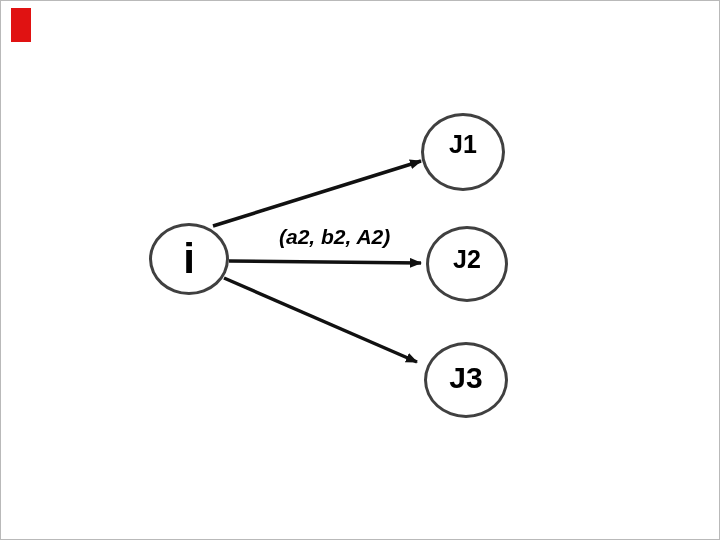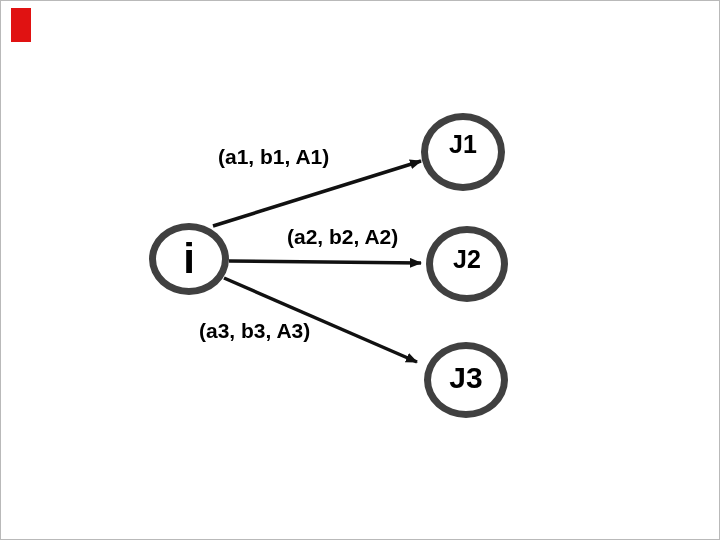--- a/index.html
+++ b/index.html
@@ -25,21 +25,21 @@
   }
   .edge-layer {
     position: absolute;
     left: 0;
     top: 0;
     width: 720px;
     height: 540px;
   }
   .node {
     position: absolute;
-    border: 7px solid #404040;
+    border: 3px solid #404040;
     border-radius: 50%;
     background: #ffffff;
     display: flex;
     align-items: center;
     justify-content: center;
     color: #000000;
     font-weight: bold;
     box-sizing: border-box;
   }
   .node-i {
@@ -64,21 +64,21 @@
   .node-j3 .node-label { transform: translateY(-2px); text-align: right; }
   .edge-label {
     position: absolute;
     color: #000000;
     font-weight: bold;
     font-size: 21px;
     line-height: 22px;
     white-space: nowrap;
   }
   .edge-label-1 { left: 217px; top: 145px; }
-  .edge-label-2 { left: 286px; top: 225px; }
+  .edge-label-2 { left: 278px; top: 225px; font-style: italic; }
   .edge-label-3 { left: 198px; top: 319px; }
 </style>
 </head>
 <body>
 
 <div class="screen">
 
   <div class="red-marker" style="background: rgb(224, 18, 18);"></div>
 
   <svg class="edge-layer" width="720" height="540" viewBox="0 0 720 540" xmlns="http://www.w3.org/2000/svg">
@@ -101,17 +101,15 @@
   </div>
 
   <div class="node node-j2">
     <span class="node-label">J2</span>
   </div>
 
   <div class="node node-j3">
     <span class="node-label">J3</span>
   </div>
 
-  <div class="edge-label edge-label-1">(a1, b1, A1)</div>
   <div class="edge-label edge-label-2">(a2, b2, A2)</div>
-  <div class="edge-label edge-label-3">(a3, b3, A3)</div>
 
 </div>
 
 </body></html>

